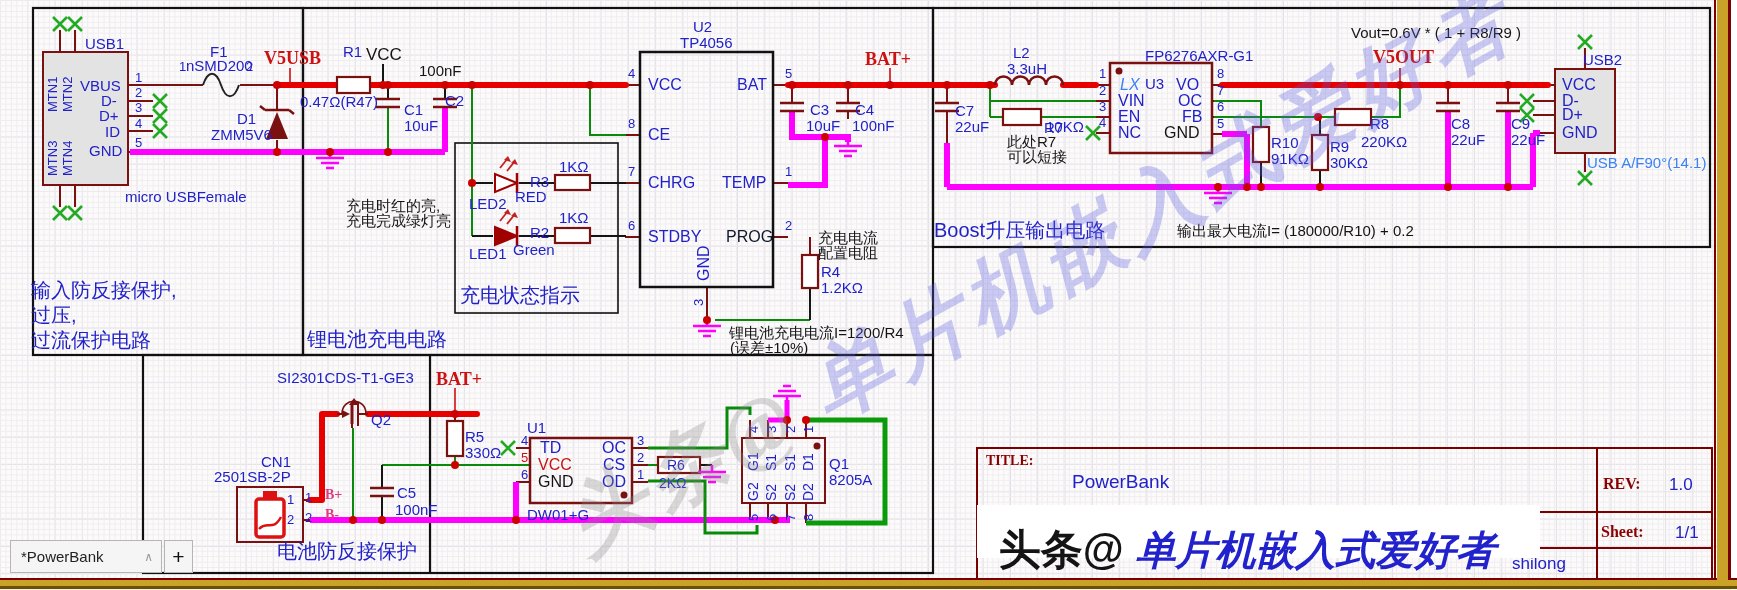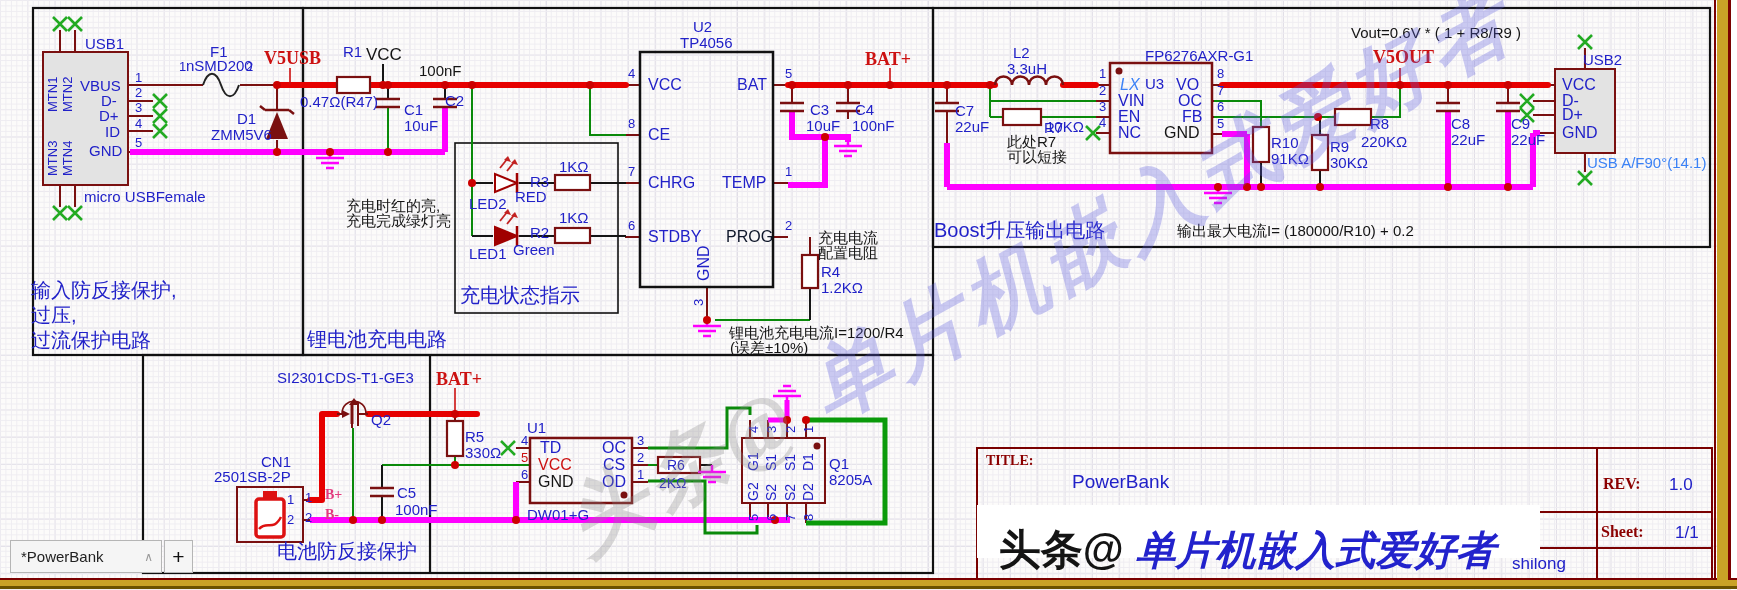--- a/index.html
+++ b/index.html
@@ -262,21 +262,21 @@
       <div class="lbl" style="left: 80px; top: 78px; font-size: 15px; color: rgb(33, 33, 200);">VBUS</div>
       <div class="lbl" style="left: 101px; top: 93px; font-size: 15px; color: rgb(33, 33, 200);">D-</div>
       <div class="lbl" style="left: 99px; top: 108px; font-size: 15px; color: rgb(33, 33, 200);">D+</div>
       <div class="lbl" style="left: 105px; top: 124px; font-size: 15px; color: rgb(33, 33, 200);">ID</div>
       <div class="lbl" style="left: 89px; top: 143px; font-size: 15px; color: rgb(33, 33, 200);">GND</div>
       <div class="lbl" style="left: 135px; top: 71px; font-size: 13px; color: rgb(33, 33, 200);">1</div>
       <div class="lbl" style="left: 135px; top: 86px; font-size: 13px; color: rgb(33, 33, 200);">2</div>
       <div class="lbl" style="left: 135px; top: 101px; font-size: 13px; color: rgb(33, 33, 200);">3</div>
       <div class="lbl" style="left: 135px; top: 117px; font-size: 13px; color: rgb(33, 33, 200);">4</div>
       <div class="lbl" style="left: 135px; top: 136px; font-size: 13px; color: rgb(33, 33, 200);">5</div>
-      <div class="lbl" style="left: 84px; top: 189px; font-size: 15px; color: rgb(33, 33, 200);">micro USBFemale</div>
+      <div class="lbl" style="left: 84px; top: 189px; font-size: 15px; color: rgb(33, 33, 200); padding-left: 41px;">micro USBFemale</div>
       <div class="lbl" style="left: 210px; top: 44px; font-size: 15px; color: rgb(33, 33, 200);">F1</div>
       <div class="lbl" style="left: 186px; top: 58px; font-size: 15px; color: rgb(33, 33, 200);">nSMD200</div>
       <div class="lbl" style="left: 179px; top: 60px; font-size: 13px; color: rgb(33, 33, 200);">1</div>
       <div class="lbl" style="left: 246px; top: 60px; font-size: 13px; color: rgb(33, 33, 200);">2</div>
       <div class="lbl serif bold" style="left: 264px; top: 49px; font-size: 18px; color: rgb(204, 17, 17);">V5USB</div>
       <div class="lbl" style="left: 237px; top: 111px; font-size: 15px; color: rgb(33, 33, 200);">D1</div>
       <div class="lbl" style="left: 211px; top: 127px; font-size: 15px; color: rgb(33, 33, 200);">ZMM5V6</div>
       <div class="lbl" style="left: 343px; top: 44px; font-size: 15px; color: rgb(33, 33, 200);">R1</div>
       <div class="lbl" style="left: 366px; top: 46px; font-size: 17px; color: rgb(20, 20, 20);">VCC</div>
       <div class="lbl" style="left: 300px; top: 94px; font-size: 15px; color: rgb(33, 33, 200);">0.47Ω(R47)</div>

